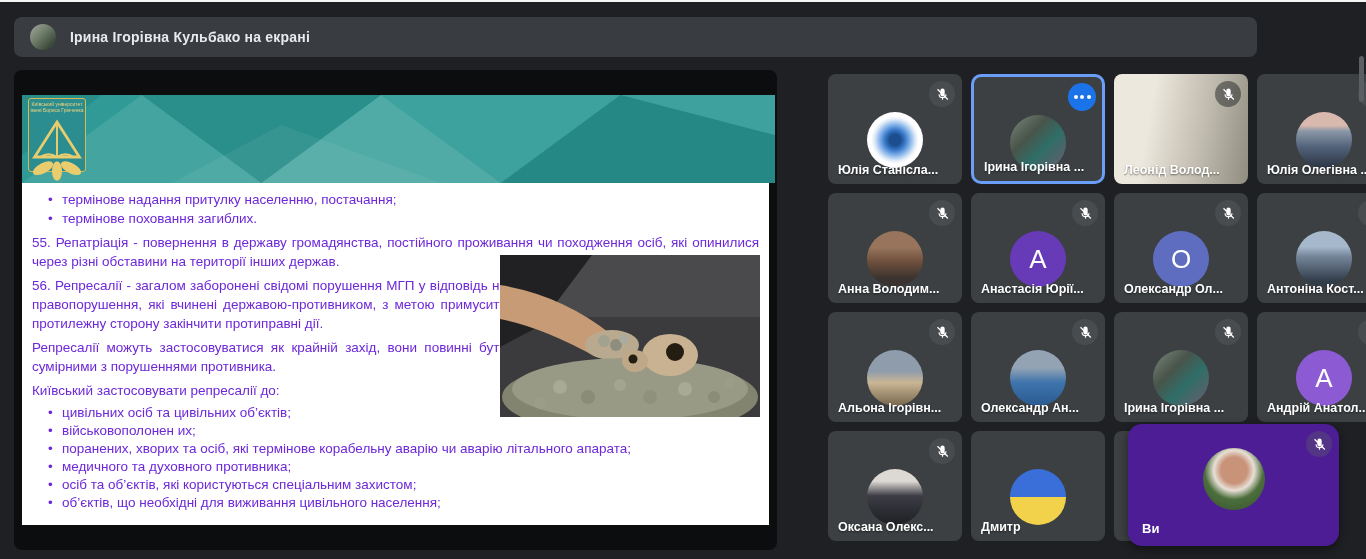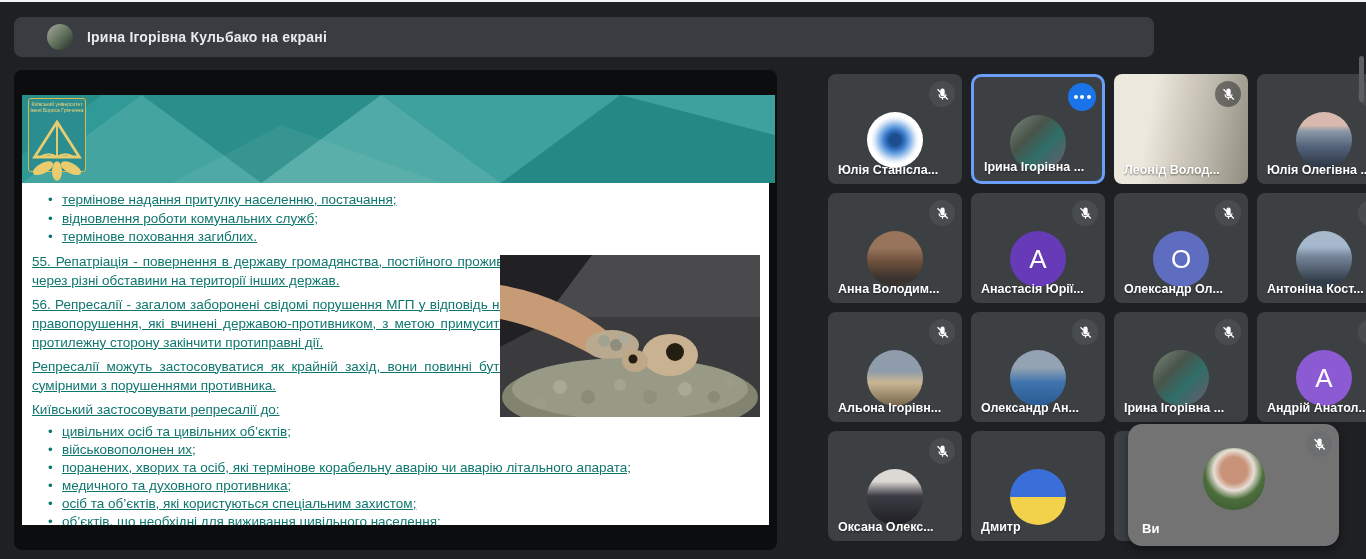--- a/index.html
+++ b/index.html
@@ -1,33 +1,33 @@
 <!DOCTYPE html>
 <html><head>
 <meta charset="utf-8">
 <style>
   html,body{margin:0;padding:0;background:#202124;font-family:"Liberation Sans",sans-serif;}
   .stage{position:relative;width:1366px;height:559px;background:#1e2023;overflow:hidden;}
   .window-top-line{position:absolute;left:0;top:0;width:1366px;height:2px;background:#f5f5f5;}
 
   
-  .banner{position:absolute;left:14px;top:17px;width:1140px;height:40px;background:#393c40;border-radius:8px;display:flex;align-items:center;gap:14px;padding:0 33px;box-sizing:border-box;}
+  .banner{position:absolute;left:14px;top:17px;width:1243px;height:40px;background:#393c40;border-radius:8px;display:flex;align-items:center;gap:14px;padding:0 16px;box-sizing:border-box;}
   .banner-avatar{width:26px;height:26px;border-radius:50%;background:linear-gradient(135deg,#a8a8a0 0%,#6b7a66 45%,#3c4a3c 80%);flex:0 0 auto;}
   .banner-title{color:#e8eaed;font-size:14px;font-weight:bold;letter-spacing:.2px;}
 
   
   .share{position:absolute;left:14px;top:70px;width:763px;height:480px;background:#0c0d0f;border-radius:8px;overflow:hidden;}
   .share-header{position:absolute;left:8px;top:25px;right:2px;height:88px;}
   .share-header svg{display:block;width:100%;height:100%;}
   .uni-logo{position:absolute;left:6px;top:3px;width:58px;height:74px;background:#2b8d90;border:1px solid #dcb84f;border-radius:3px;box-sizing:border-box;text-align:center;padding-top:2px;}
   .uni-logo .t{color:#ecd27a;font-size:5px;line-height:6px;}
   .uni-logo svg{margin-top:2px;}
 
   .page{position:absolute;left:8px;top:113px;width:747px;height:342px;background:#ffffff;overflow:hidden;}
-  .page-inner{position:relative;padding:4px 10px 0 10px;color:#0f766e;font-size:13.5px;line-height:19px;height:100%;box-sizing:border-box;text-decoration:underline;}
+  .page-inner{position:relative;padding:4px 10px 0 10px;color:#6d28d9;font-size:13.5px;line-height:19px;height:100%;box-sizing:border-box;}
   .doc p{margin:5px 0 0 0;text-align:justify;}
   .doc p.noj{text-align:left;}
   .doc ul{margin:4px 0 0 0;padding:0;list-style:none;line-height:18.5px;}
   .doc ul.tight{line-height:18px;}
   .doc li{padding-left:30px;position:relative;}
   .doc li::before{content:"•";position:absolute;left:16px;}
   .wrap-right{padding-right:252px;}
   .doc-photo{position:absolute;right:9px;top:72px;width:260px;height:162px;overflow:hidden;}
   .doc-photo svg{display:block;}
 
@@ -52,21 +52,21 @@
   .av-antonina{background:linear-gradient(180deg,#a6b9cc 0 28%,#76869a 45%,#313c49 90%);}
   .av-oleksandr{background:linear-gradient(180deg,#93a3b3 0 32%,#3f74ad 58%,#2a5a90);}
   .av-alona{background:linear-gradient(180deg,#8f9cab 0 38%,#c9b694 58%,#77664c);}
   .av-valentyna{background:linear-gradient(180deg,#bcc8d4 0 42%,#c25b49 56%,#8d8d95);}
   .av-oksana{background:linear-gradient(180deg,#dcd8d4 0 22%,#3c3c44 48%,#1e1e24);}
   .av-flag{background:linear-gradient(180deg,#3a6ed8 0 50%,#f2d24a 50%);}
   .av-self{background:radial-gradient(circle at 50% 36%,#c9937a 0 26%,#e7dfd6 40%,#4c6e3c 58%,#35512c);}
   .tile.video{background:linear-gradient(100deg,#ece8de 0 28%,#d4cfc2 48%,#bcb8ab 68%,#908c80);}
 
   
-  .selfview{position:absolute;left:1128px;top:424px;width:211px;height:122px;background:#737373;border-radius:14px;box-shadow:0 3px 10px rgba(0,0,0,.45);z-index:10;text-align:right;}
+  .selfview{position:absolute;left:1128px;top:424px;width:211px;height:122px;background:#4c1d95;border-radius:14px;box-shadow:0 3px 10px rgba(0,0,0,.45);z-index:10;text-align:right;}
   .selfview .avatar{position:absolute;left:50%;top:24px;transform:translateX(-50%);width:62px;height:62px;border-radius:50%;}
   .selfview .name{position:absolute;left:14px;bottom:10px;color:#fff;font-size:13px;font-weight:bold;}
 
   .scroll-thumb{position:absolute;left:1359px;top:56px;width:5px;height:46px;border-radius:3px;background:#5b5e62;}
 </style>
 </head>
 <body>
 
 <div class="stage">
   <div class="window-top-line"></div>
@@ -100,21 +100,20 @@
           <ellipse cx="30" cy="36" rx="8" ry="3.6" fill="#e8cc6e" transform="rotate(28 30 36)"></ellipse>
           <ellipse cx="20" cy="38" rx="3.6" ry="7" fill="#e8cc6e"></ellipse>
         </svg>
       </div>
     </div>
 
     <div class="page">
       <div class="page-inner doc">
         <ul>
           <li>термінове надання притулку населенню, постачання;</li>
-          <li>відновлення роботи комунальних служб;</li>
           <li>термінове поховання загиблих.</li>
         </ul>
         <p>55. Репатріація - повернення в державу громадянства, постійного проживання чи походження осіб, які опинилися через різні обставини на території інших держав.</p>
         <p class="wrap-right">56. Репресалії - загалом заборонені свідомі порушення МГП у відповідь на правопорушення, які вчинені державою-противником, з метою примусити протилежну сторону закінчити протиправні дії.</p>
         <p class="wrap-right">Репресалії можуть застосовуватися як крайній захід, вони повинні бути сумірними з порушеннями противника.</p>
         <p class="noj">Київський застосовувати репресалії до:</p>
         <ul class="tight">
           <li>цивільних осіб та цивільних об’єктів;</li>
           <li>військовополонен их;</li>
           <li>поранених, хворих та осіб, які термінове корабельну аварію чи аварію літального апарата;</li>

